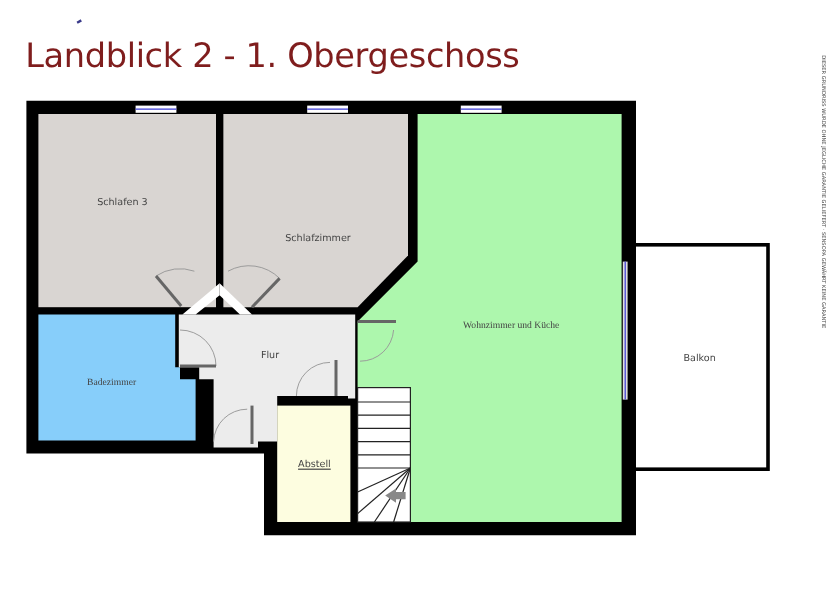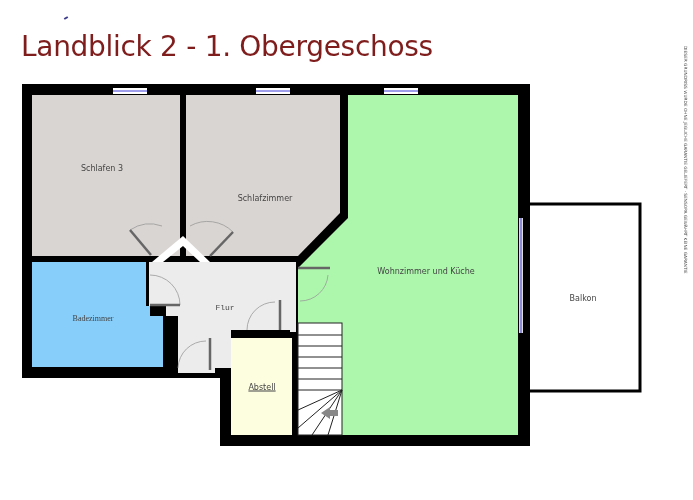--- a/index.html
+++ b/index.html
@@ -80,17 +80,17 @@
     <line x1="233" y1="232" x2="210" y2="256"></line>
     <line x1="150" y1="305" x2="180" y2="305"></line>
     <line x1="298" y1="268" x2="330" y2="268"></line>
     <line x1="280" y1="300" x2="280" y2="330"></line>
     <line x1="210" y1="338" x2="210" y2="370"></line>
   </g>
 </svg>
 
 <div class="room-label" style="left:102px;top:168px;">Schlafen 3</div>
 <div class="room-label" style="left:265px;top:162px;margin-top:36px;">Schlafzimmer</div>
-<div class="room-label" style="left:426px;top:271px;">Wohnzimmer und Küche</div>
+<div class="room-label" style="left:426px;top:271px;font-family:Liberation Serif, serif;">Wohnzimmer und Küche</div>
 <div class="room-label" style="left:93px;top:318px;font-family:Liberation Serif, serif;">Badezimmer</div>
-<div class="room-label" style="left:225px;top:307px;font-family:Liberation Mono, monospace;">Flur</div>
+<div class="room-label" style="left:225px;top:296px;">Flur</div>
 <div class="room-label" style="left:262px;top:387px;text-decoration:underline;">Abstell</div>
 <div class="room-label" style="left:583px;top:298px;">Balkon</div>
 
 </body></html>

